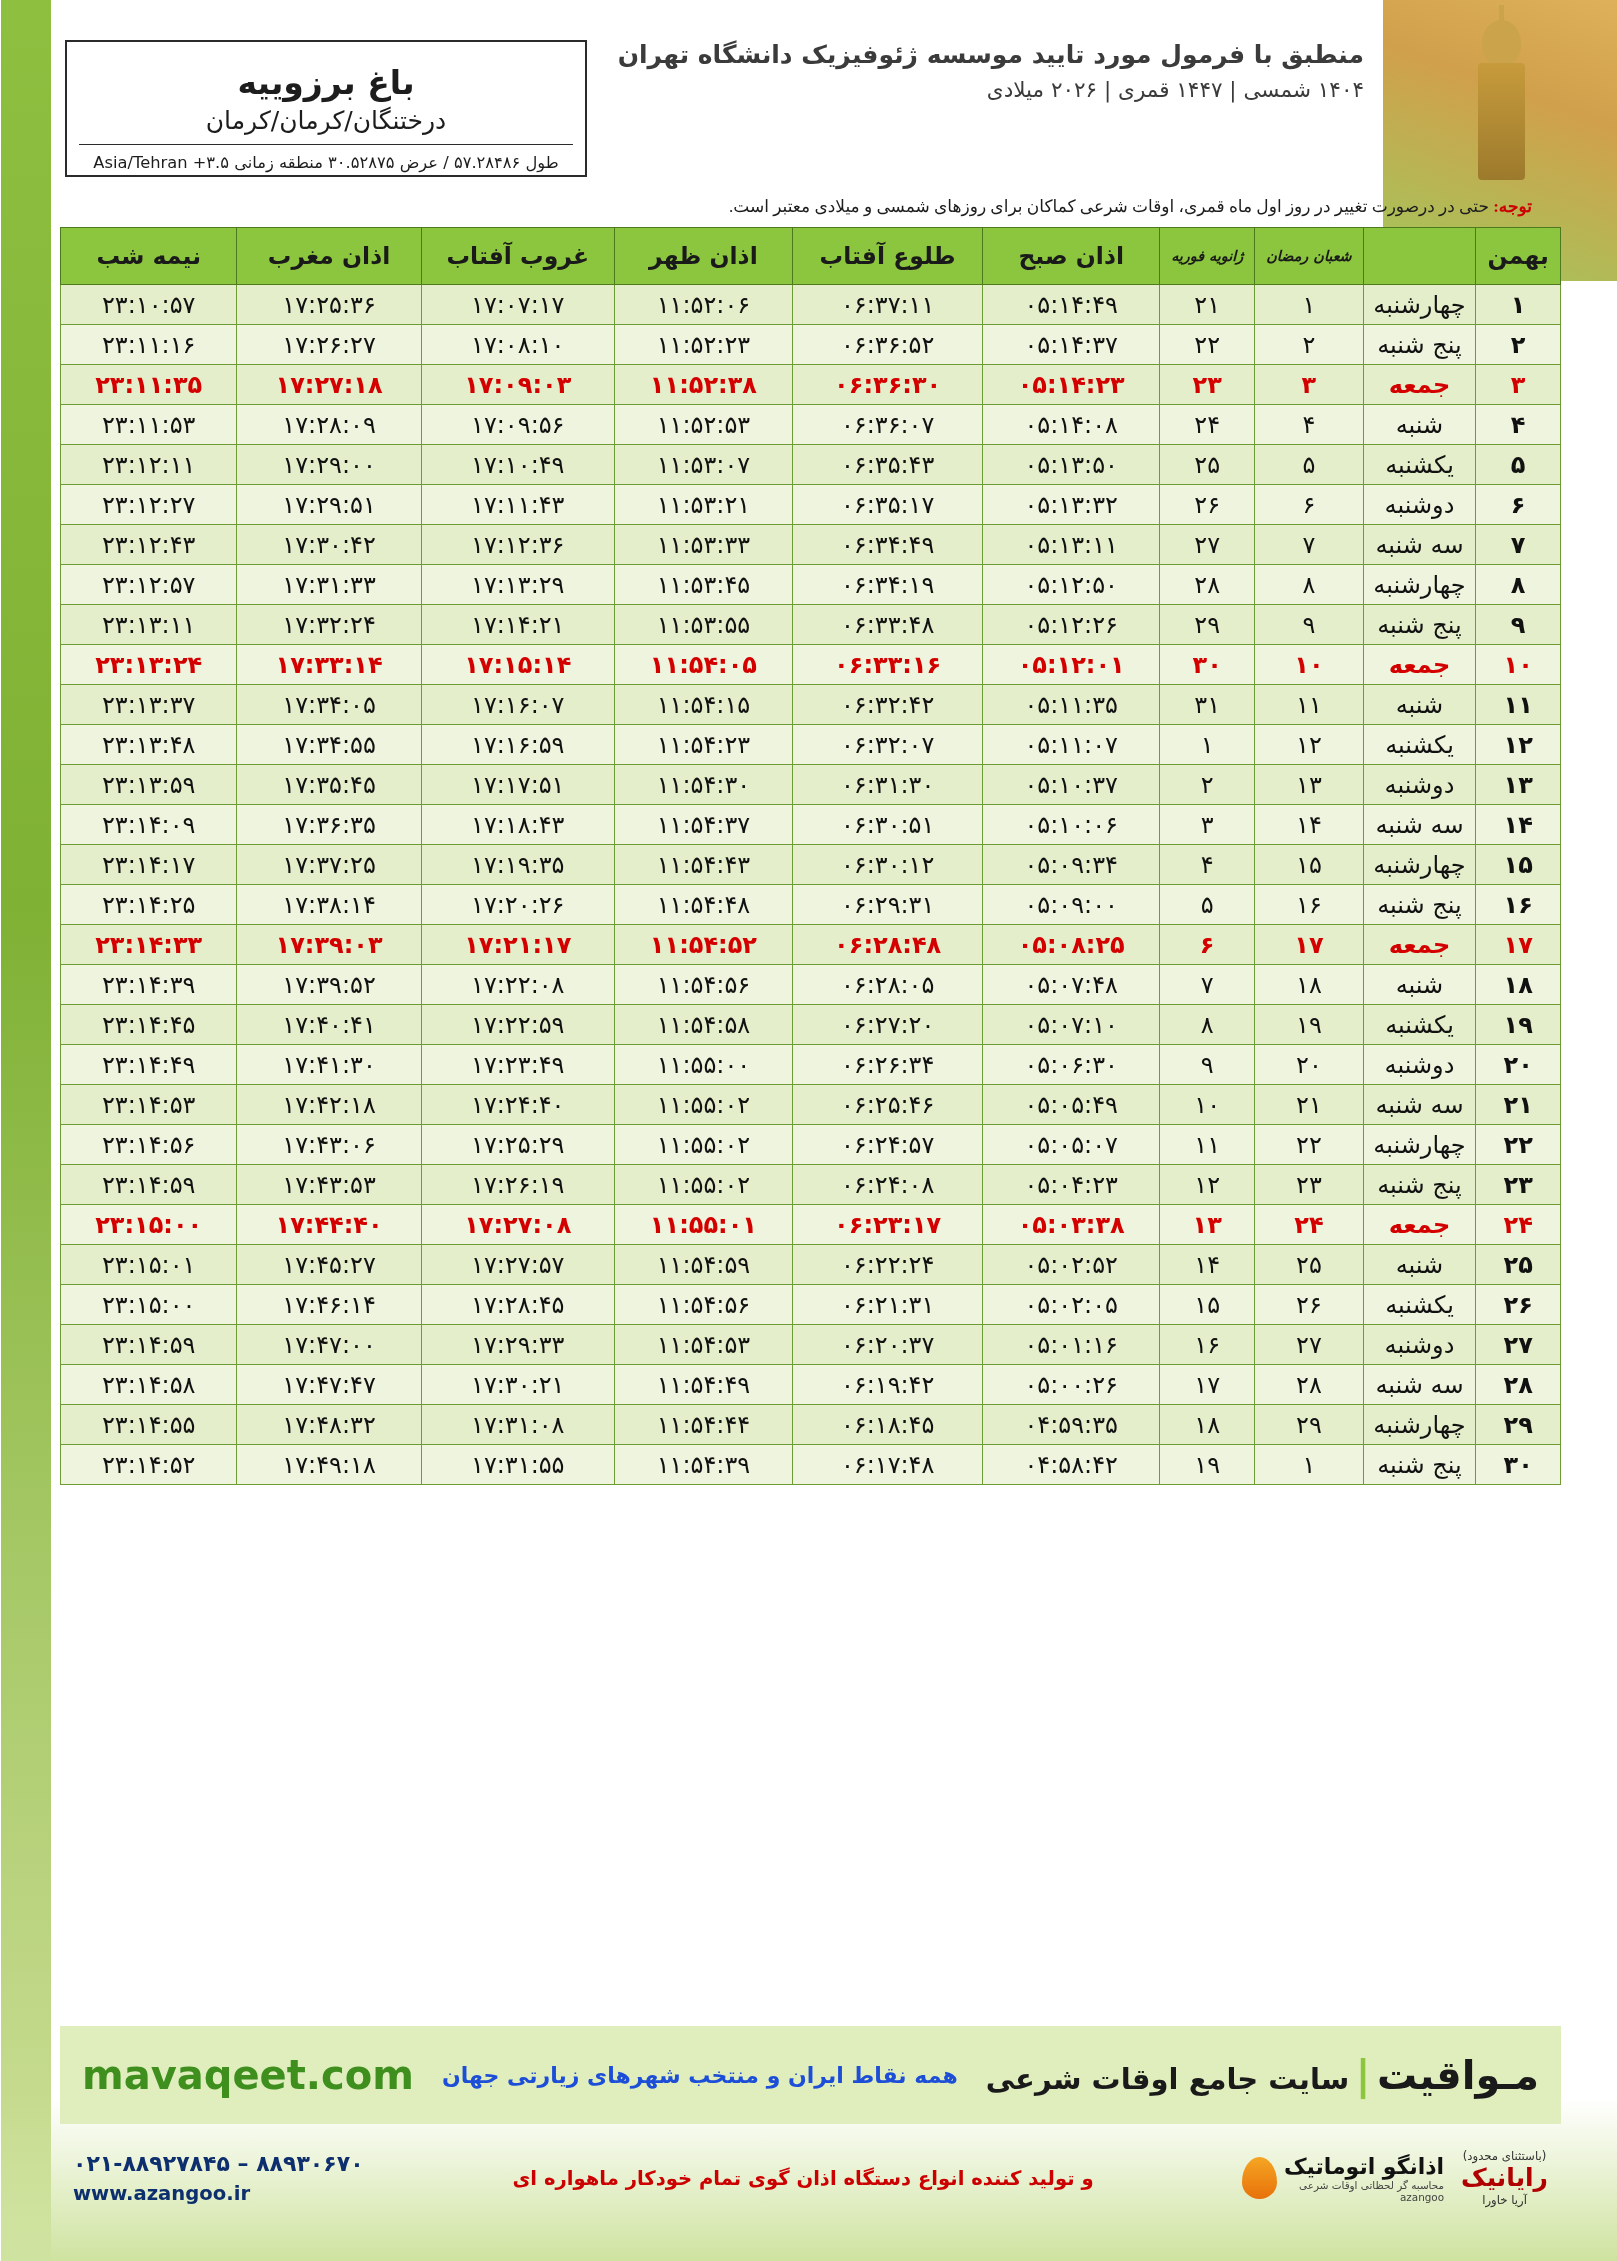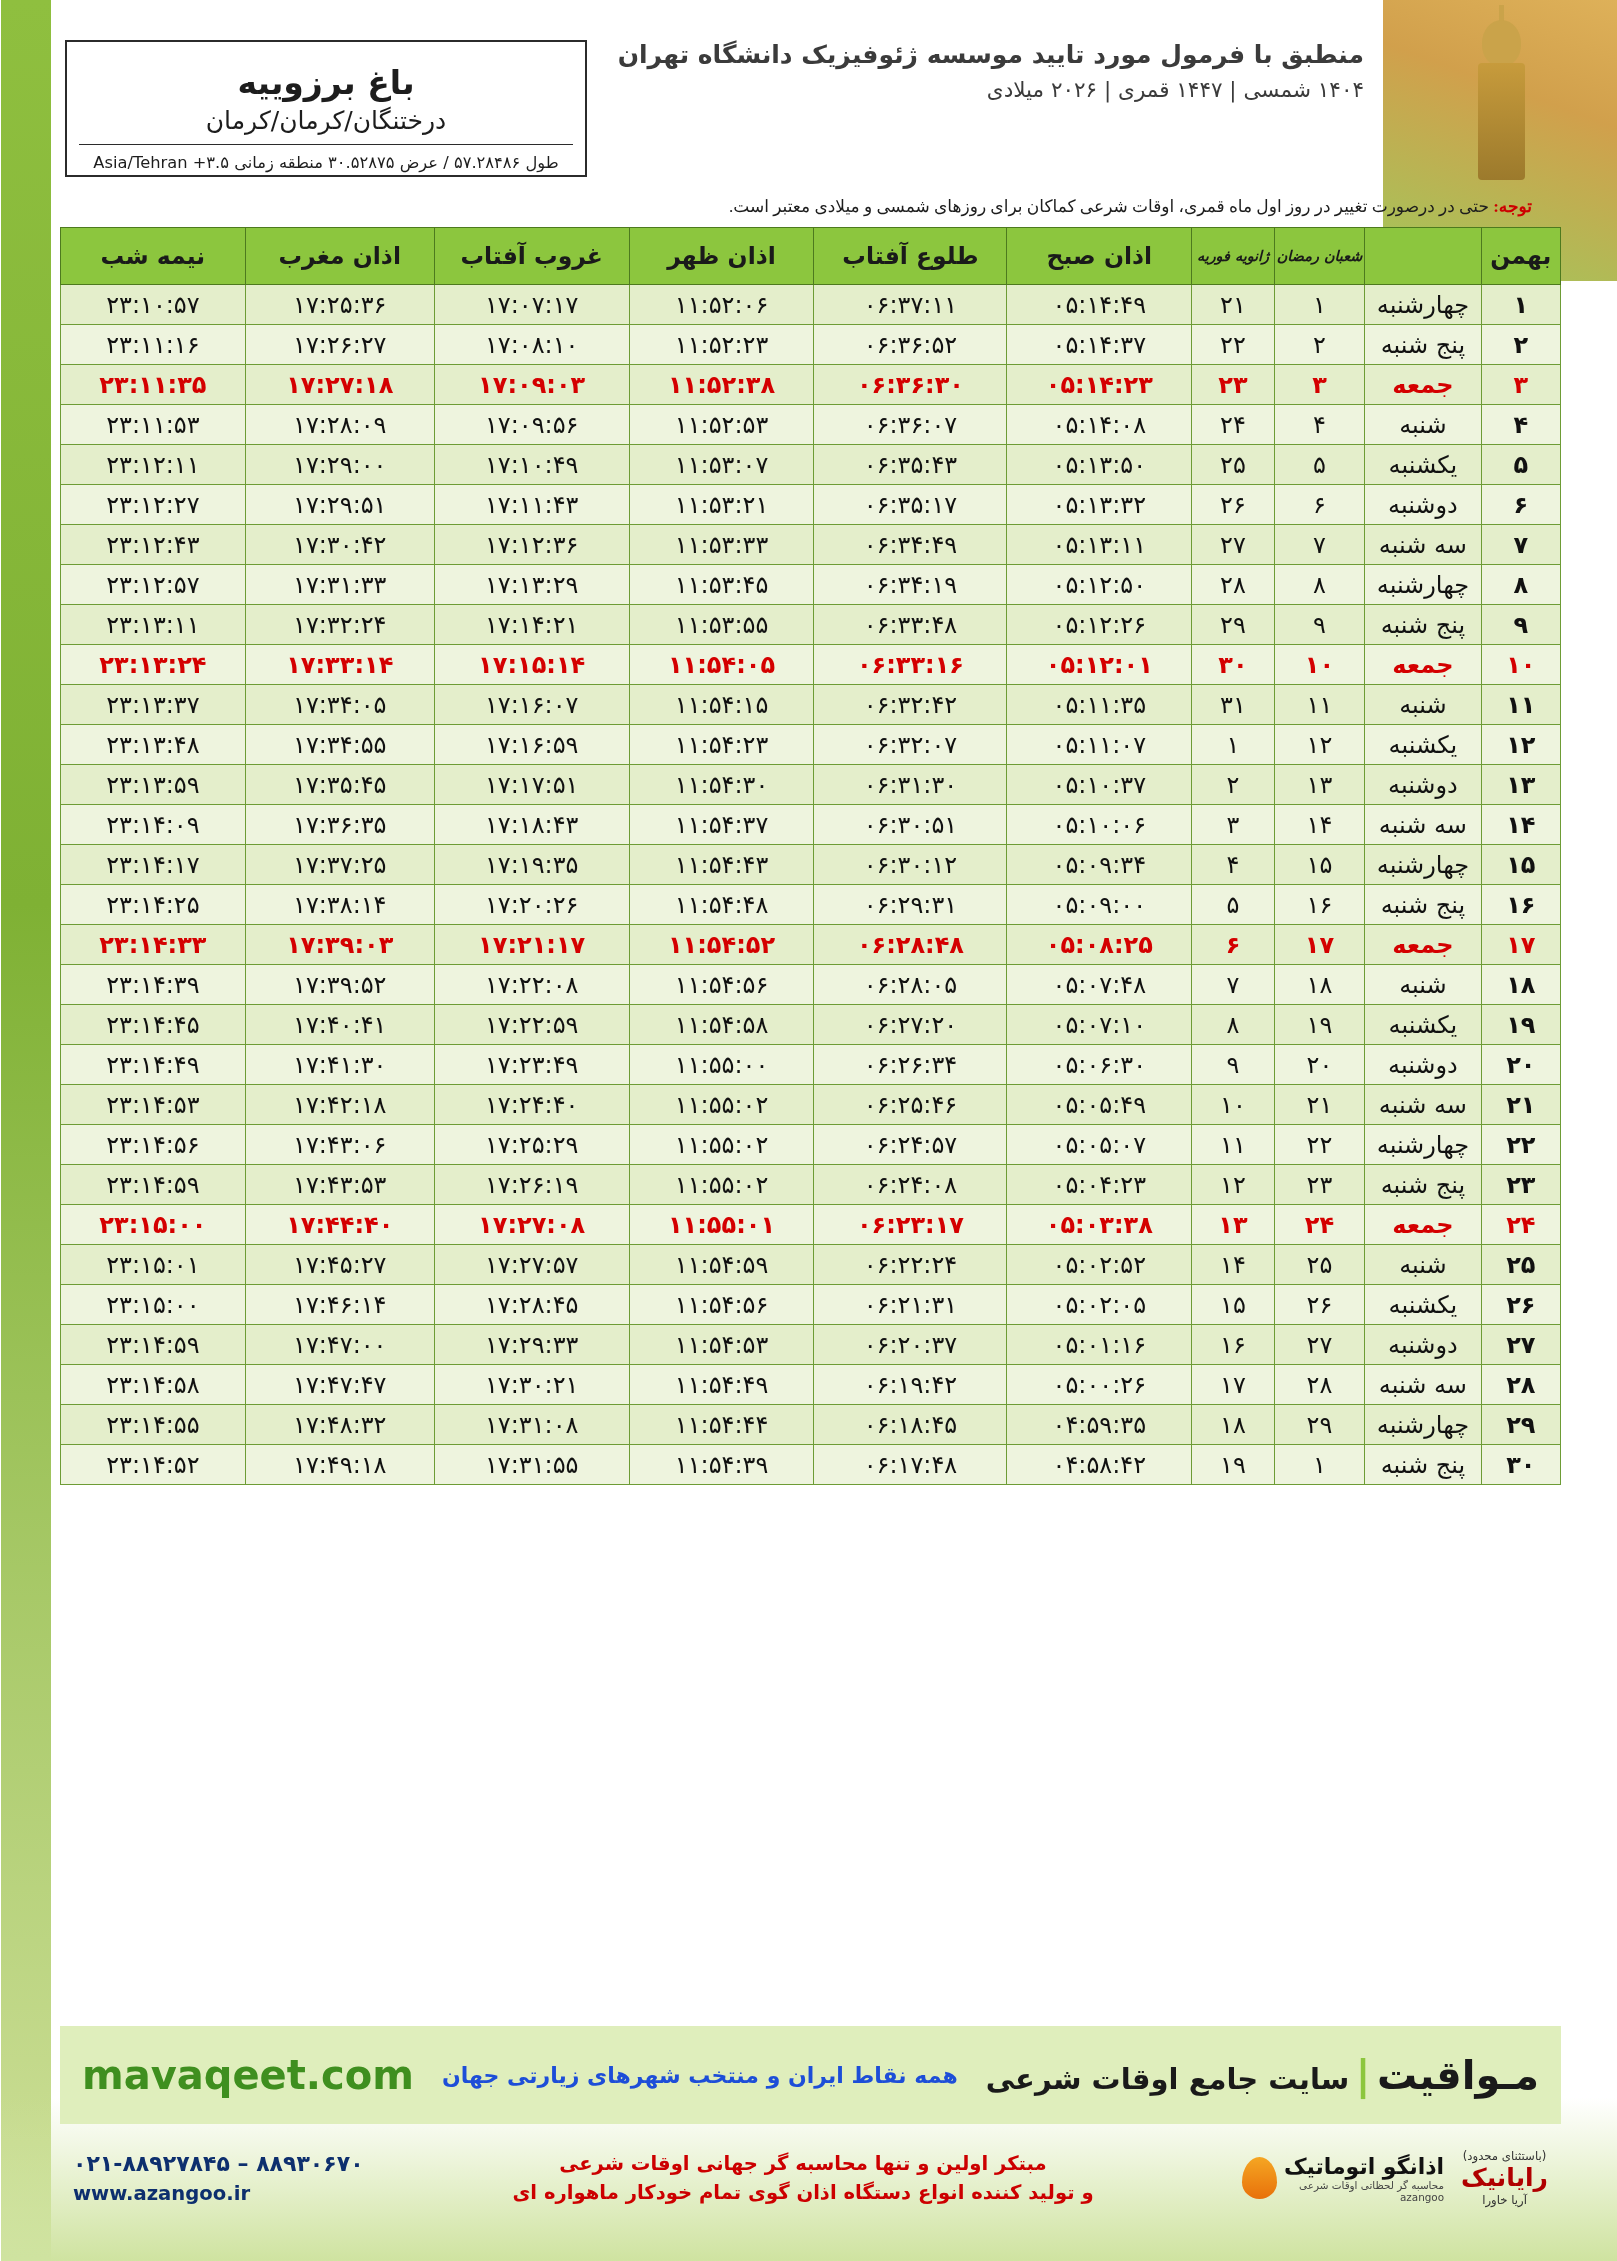--- a/index.html
+++ b/index.html
@@ -73,21 +73,21 @@
   
   .table-wrap {
     position:absolute; left:60px; top:227px; width:1501px;
   }
   table.sched {
     width:1501px; border-collapse:collapse; direction:rtl;
     font-family:"DejaVu Sans","Liberation Sans",sans-serif;
   }
   table.sched th {
     background:#8cc63e; color:#1a1a1a; font-size:23.5px; font-weight:bold;
-    border:1.3px solid #4d7a1e; height:57px; padding:0 2px;
+    border:1.3px solid #4d7a1e; height:57px; padding:0 11px;
     white-space:nowrap;
   }
   table.sched th.small { font-size:14.4px; line-height:1.15;font-style:italic; }
   table.sched td {
     border:1.3px solid #6d9c35; height:40px; text-align:center;
     font-size:24px; color:#111; background:#e4eecb; padding:0 2.6px;
     white-space:nowrap;
   }
   table.sched tr.alt td { background:#eef4de; }
   td.daynum { font-size:26px; font-weight:bold; width:85px; }
@@ -567,21 +567,20 @@
         <div class="azan-text">
           <span>اذانگو اتوماتیک</span>
           <span class="sm">محاسبه گر لحظاتی اوقات شرعی</span>
           <span class="sm">azangoo</span>
         </div>
         <div class="azan-flame"></div>
       </div>
     </div>
 
     <div class="foot-red">
-      <div>مبتکر اولین و تنها محاسبه گر جهانی اوقات شرعی</div>
       <div>و تولید کننده انواع دستگاه اذان گوی تمام خودکار ماهواره ای</div>
     </div>
 
     <div class="foot-phone">
       <div>۰۲۱-۸۸۹۲۷۸۴۵ – ۸۸۹۳۰۶۷۰</div>
       <div class="www">www.azangoo.ir</div>
     </div>
   </div>
 </div>
 

